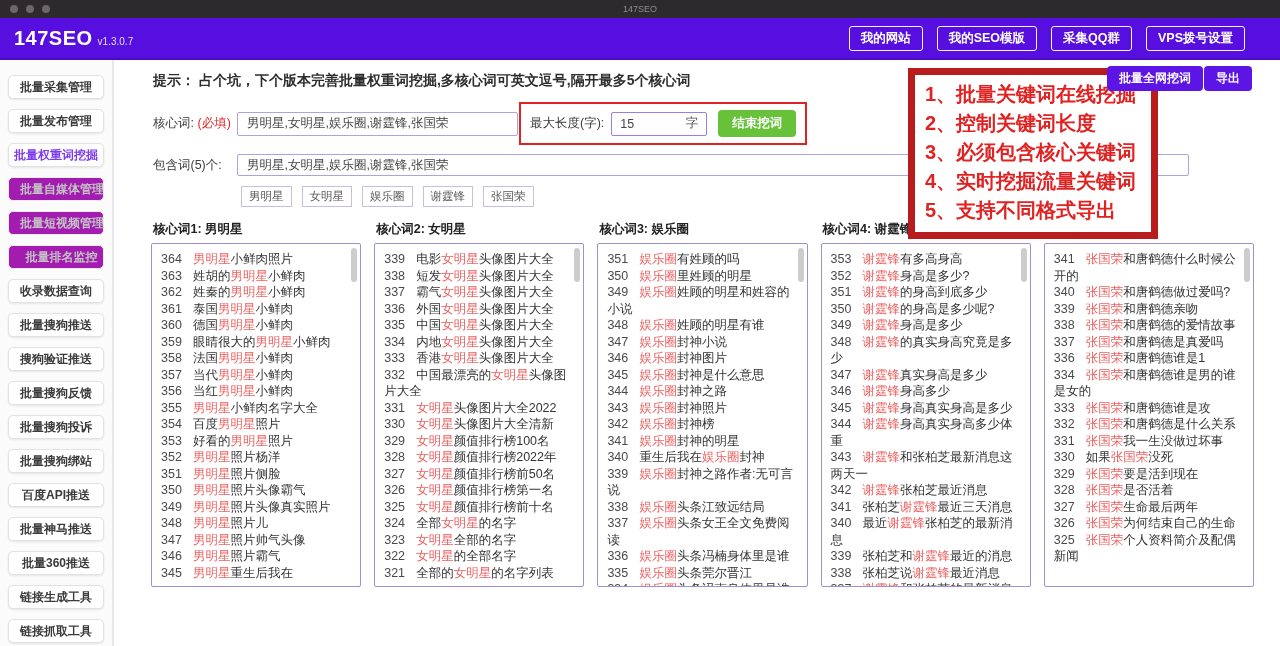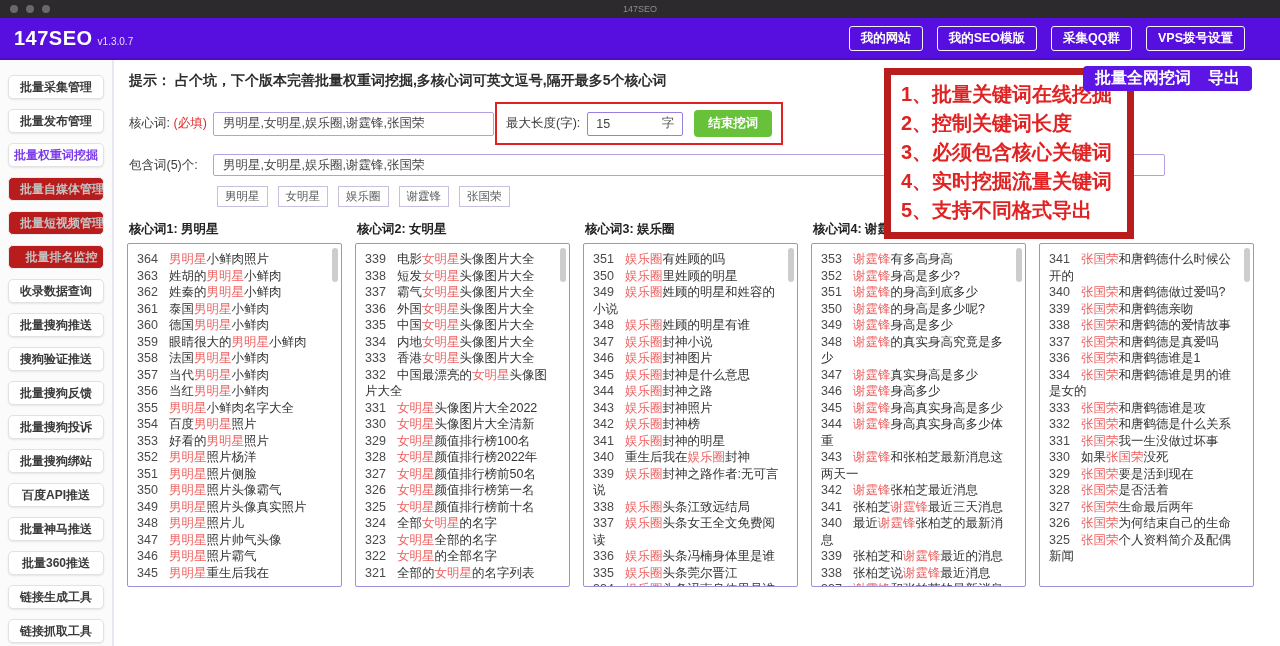--- a/index.html
+++ b/index.html
@@ -21,23 +21,23 @@
   .nav-btn { color:#fff; font-size:12.5px; font-weight:bold; border:1px solid rgba(255,255,255,.95);
     border-radius:3px; padding:3px 11px; cursor:pointer; white-space:nowrap; }
 
   
   .body-wrap { display:flex; height:586px; }
   .sidebar { width:114px; background:#fbfbfb; border-right:2px solid #e9e5f2; padding-top:15px; }
   .side-btn { width:96px; margin:0 auto 10px; background:#fff; border:1px solid #e2e2e2; border-radius:5px;
     box-shadow:0 1px 2px rgba(0,0,0,.09); font-size:12px; font-weight:bold; color:#3a3a3a;
     text-align:center; height:24px; line-height:22px; cursor:pointer; white-space:nowrap; }
   .side-btn.active { color:#7c3aed; }
-  .side-btn.disabled { background:#b91c1c; border-color:#ececec; color:#c3c3c3; box-shadow:none; cursor:default;padding-left:11px; }
-
-  .main { position:relative; flex:1; padding:8px 0 0 11px; background:#fff; }
+  .side-btn.disabled { background:#a21caf; border-color:#ececec; color:#c3c3c3; box-shadow:none; cursor:default;padding-left:11px; }
+
+  .main { position:relative; flex:1; padding:8px 0 0 11px; background:#fff;margin-left:24px; }
 
   .tip { font-size:14px; font-weight:bold; color:#2d2d2d; margin:4px 0 12px 4px; }
 
   .form-row { display:flex; align-items:center; margin-bottom:9px; }
   .f-label { width:88px; font-size:12.5px; color:#3c3c3c; padding-left:4px; white-space:nowrap; }
   .req { color:#e02a2a; }
   .txt-input { height:24px; border:1px solid #b3a0e0; border-radius:2px; padding:0 9px;
     font-size:12.5px; color:#444; outline:none; font-family:inherit; }
   .core-input { width:281px; }
   .red-group { display:flex; align-items:center; border:2px solid #e02222; padding:6px 9px; margin-left:1px; }
@@ -51,21 +51,21 @@
   .include-input { width:952px; height:22px; }
   .tags { display:flex; gap:10px; margin:10px 0 0 92px; }
   .tag { border:1px solid #c9bfdd; color:#5a5a5a; font-size:11.5px; padding:2px 7px; cursor:pointer;
     background:#fff; white-space:nowrap; }
 
   
   .annotation { position:absolute; left:770px; top:8px; width:250px; background:#fff;
     border:7px solid #b91c1c; padding:5px 10px 7px; z-index:4; }
   .ann-line { color:#e02222; font-size:20px; font-weight:bold; line-height:29px; white-space:nowrap; }
   .purple-btn { position:absolute; top:6px; background:#5d15e6; color:#fff; border:none; border-radius:4px;
-    font-size:16px; font-weight:bold; height:25px; padding:0 12px; cursor:pointer; font-family:inherit;
+    font-size:12px; font-weight:bold; height:25px; padding:0 12px; cursor:pointer; font-family:inherit;
     white-space:nowrap; z-index:5; }
   .btn-batch { right:77px; }
   .btn-export { right:28px; }
 
   
   .columns { display:flex; gap:13px; margin:14px 26px 0 2px; }
   .col { flex:1; min-width:0; }
   .col-title { font-size:12.5px; font-weight:bold; color:#222; margin:0 0 5px 2px; white-space:nowrap; }
   .list { position:relative; border:1px solid #9f8fd9; border-radius:2px; height:344px;
     overflow:hidden; padding:7px 10px 0 9px; background:#fff; }

